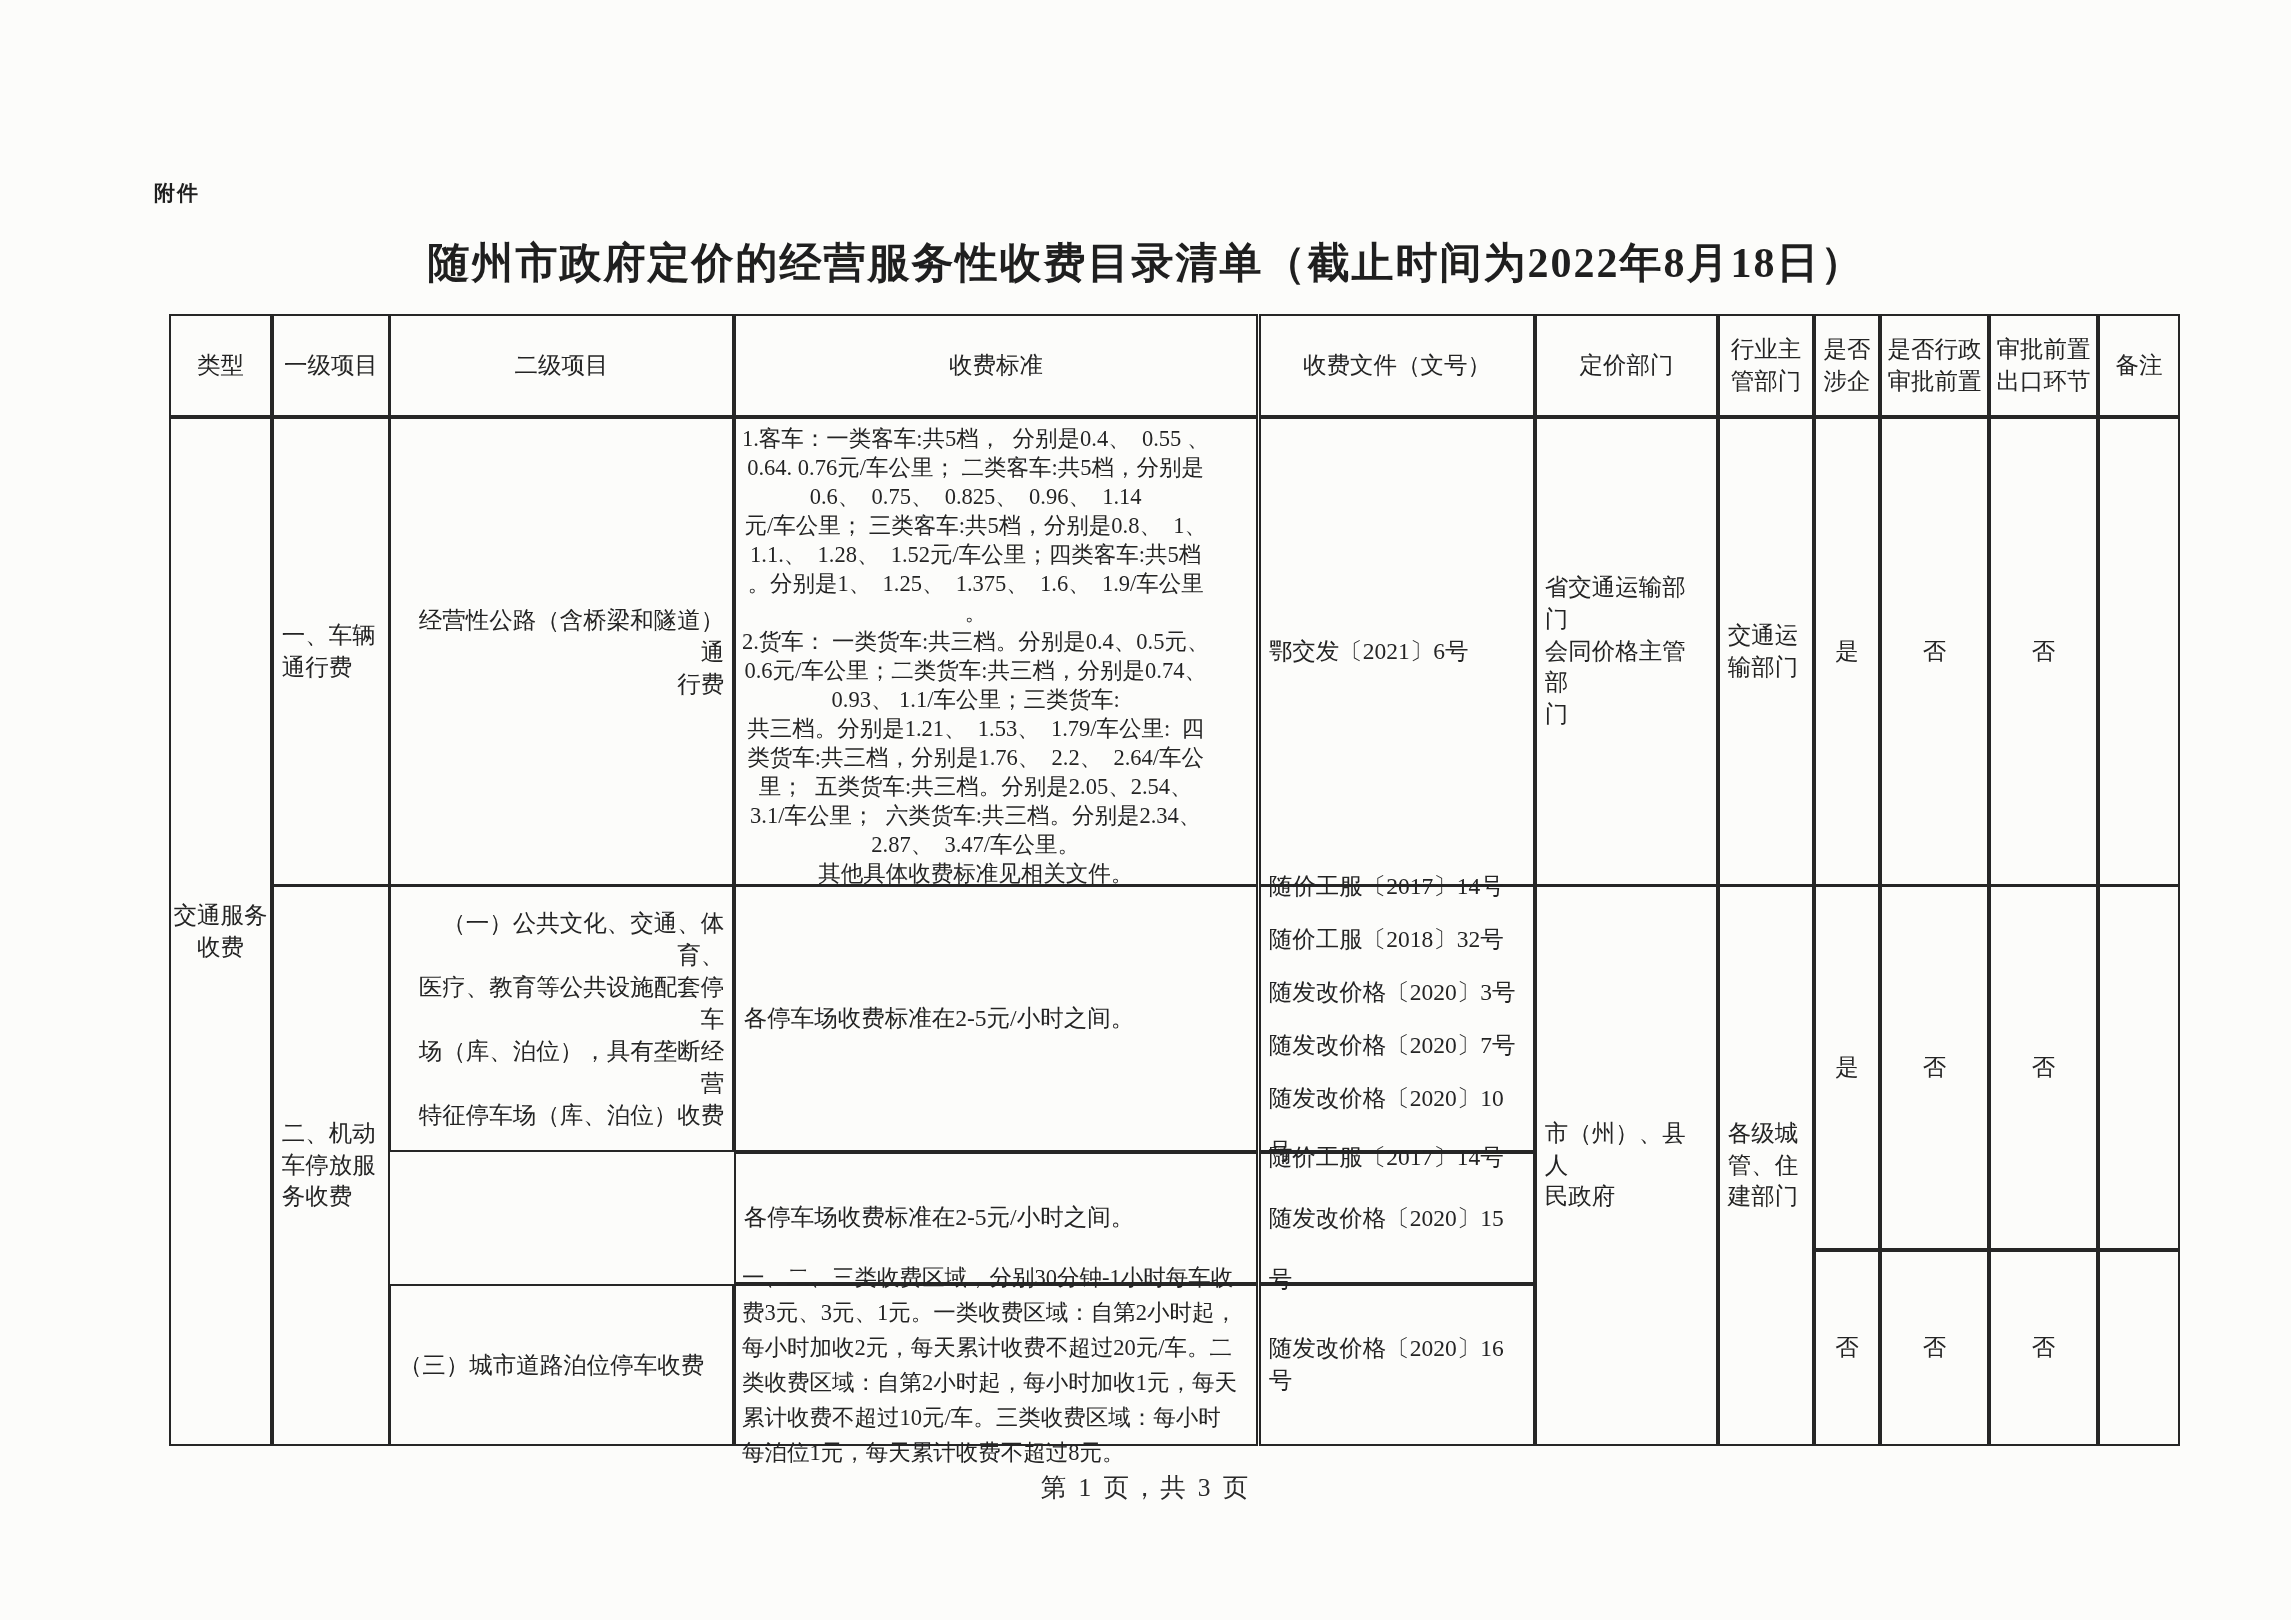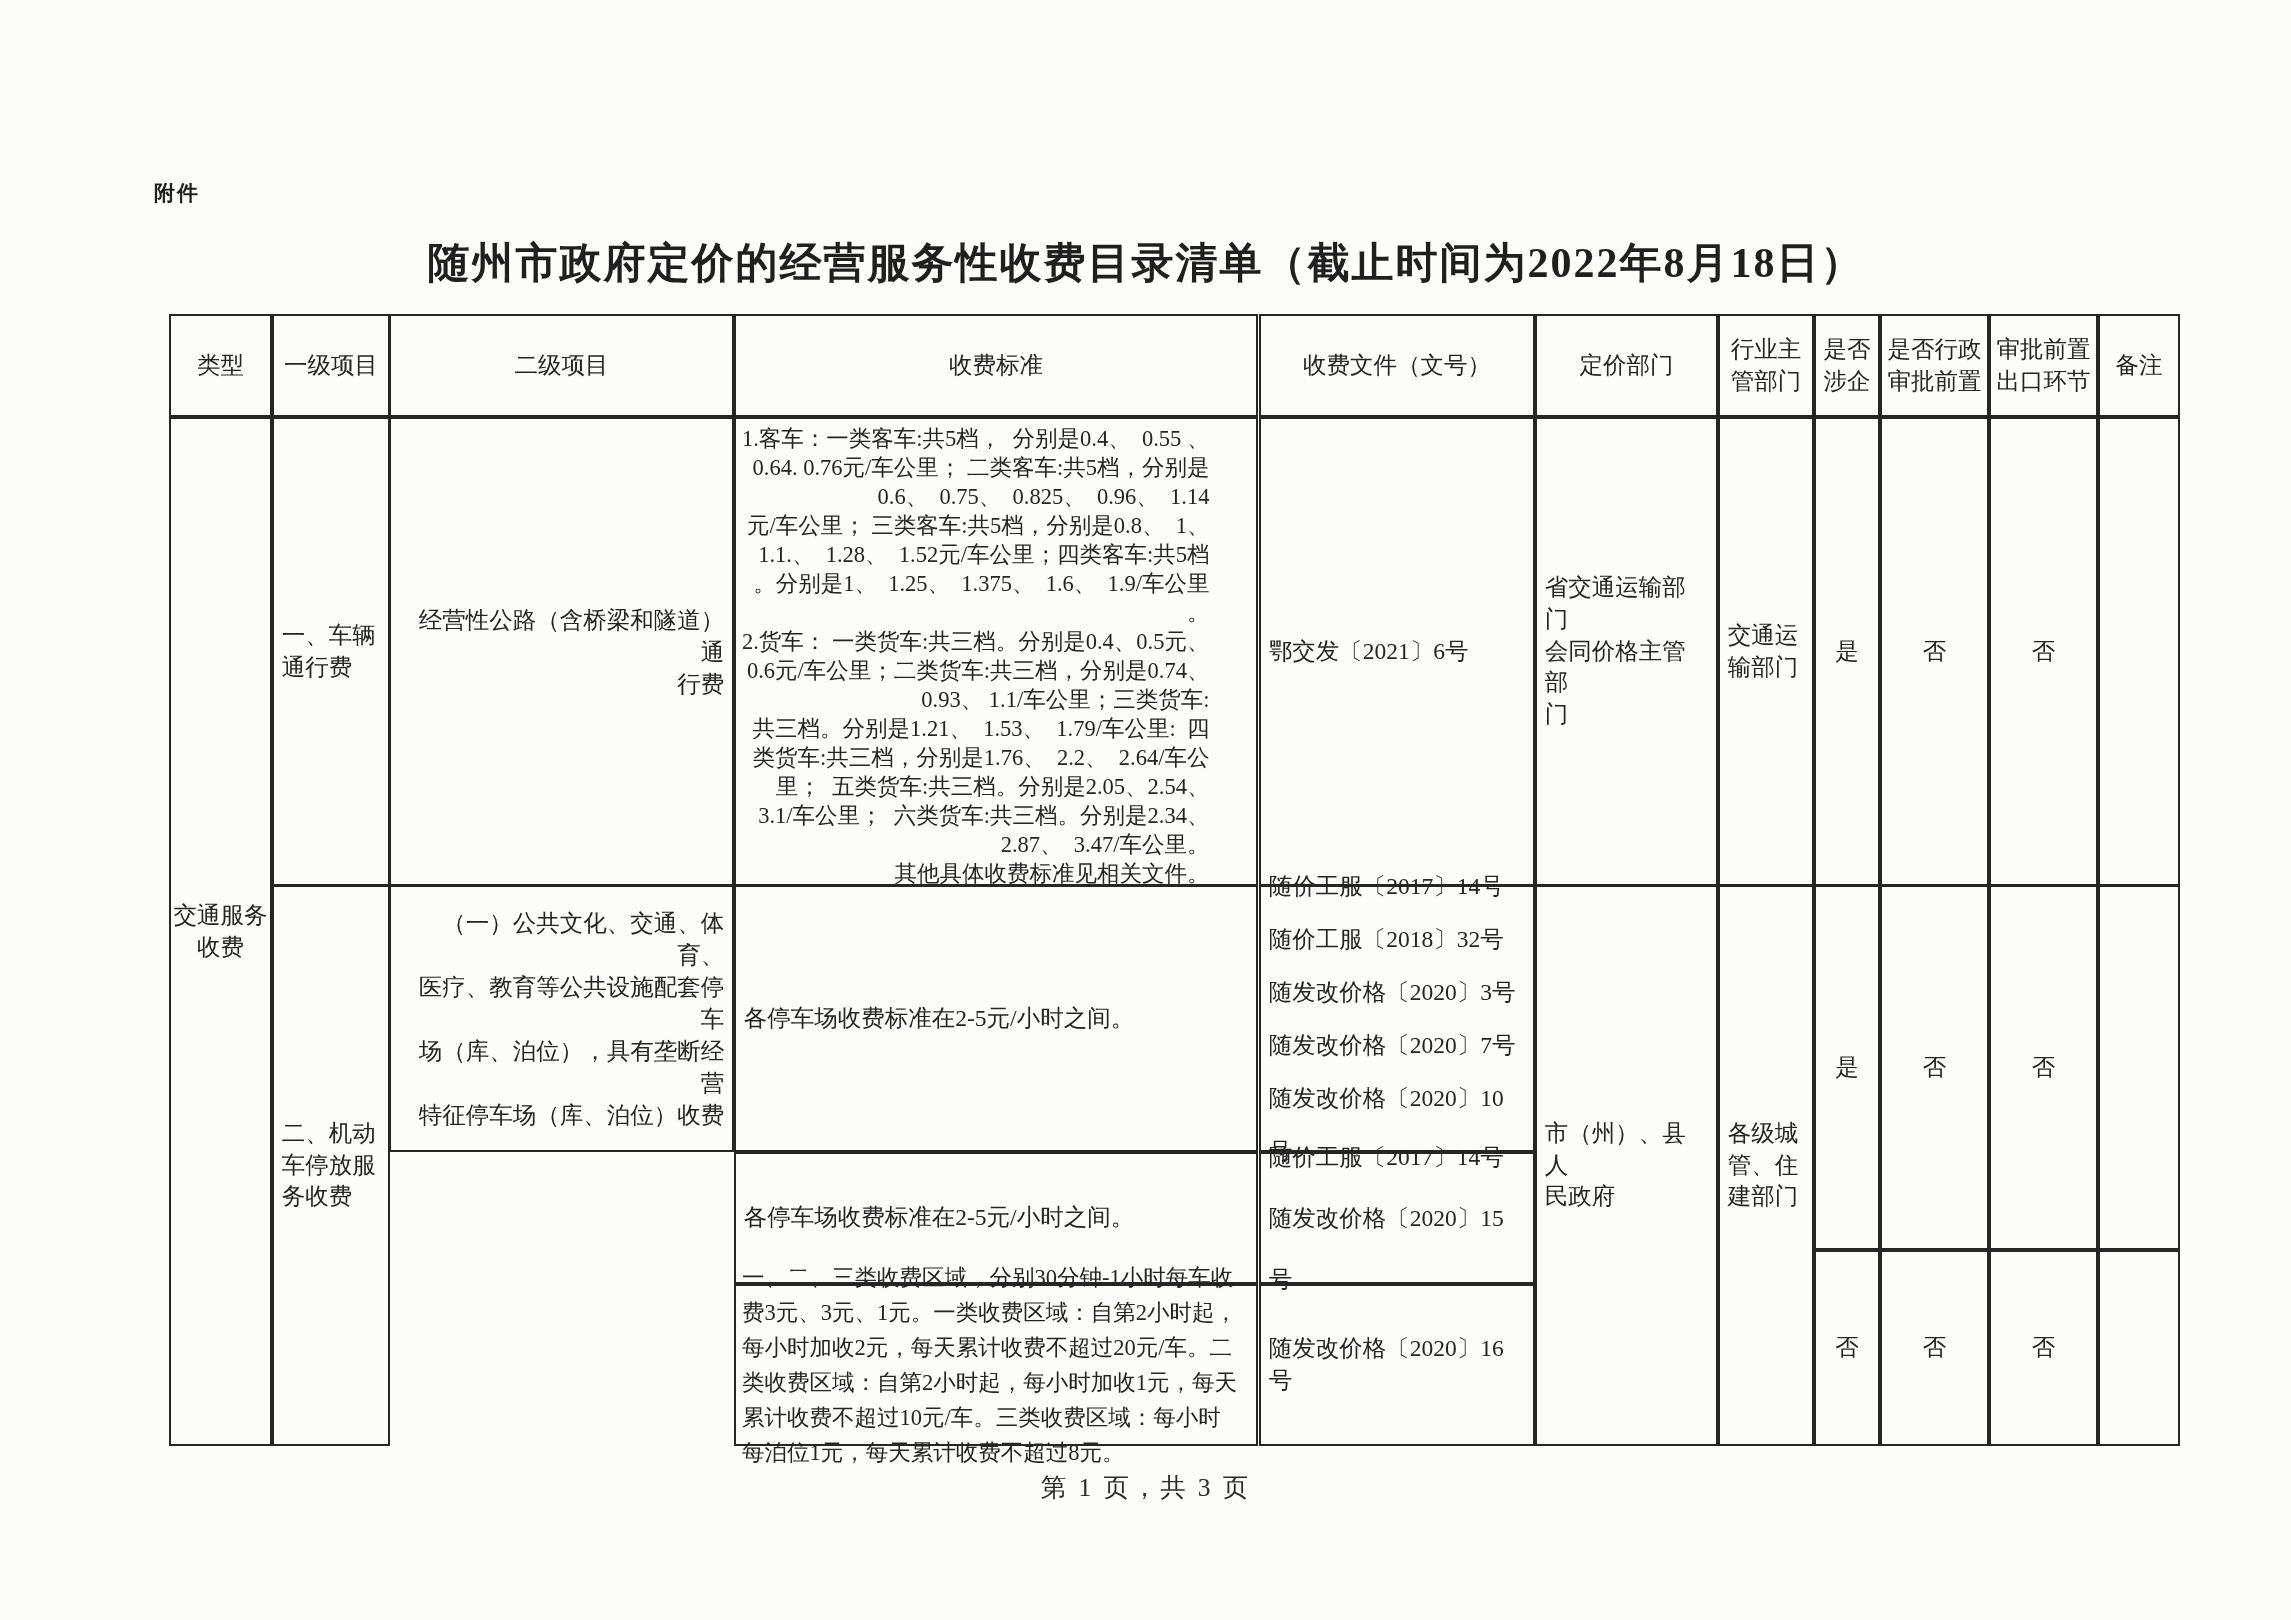--- a/index.html
+++ b/index.html
@@ -31,21 +31,21 @@
     position: absolute;
     border: 2px solid #262626;
     display: flex;
     white-space: pre-wrap;
     font-size: 23.5px;
     line-height: 1.35;
     color: #242424;
   }
   .c-center { align-items: center; justify-content: center; text-align: center; }
   .c-left   { align-items: center; justify-content: flex-start; text-align: left; padding: 3.9px 7.8px; }
-  .c-topleft{ align-items: flex-start; justify-content: flex-start; text-align: right; padding: 4.9px 5.9px; }
+  .c-topleft{ align-items: flex-start; justify-content: flex-start; text-align: center; padding: 4.9px 5.9px; }
   .hdr { font-size: 23.5px; }
   .std-big { font-size: 22.5px; line-height: 29px; }
   .lvl2 { line-height: 32px; text-align: right; }
   .docs54 { line-height: 53px; }
   .docs62 { line-height: 61px; }
   .r4std { font-size: 22.5px; line-height: 35px; padding: 2px 5.9px; }
   .page-footer {
     position: absolute;
     left: 0; top: 1470px; width: 2292px;
     text-align: center;
@@ -86,20 +86,21 @@
   <div class="cell c-left" style="left:272px;top:885px;width:118px;height:561px">二、机动
 车停放服
 务收费</div>
 
   <div class="cell c-left lvl2" style="left:389px;top:417px;width:345px;height:469px">经营性公路（含桥梁和隧道）通
 行费</div>
   <div class="cell c-left lvl2" style="left:389px;top:885px;width:345px;height:267px">（一）公共文化、交通、体育、
 医疗、教育等公共设施配套停车
 场（库、泊位），具有垄断经营
 特征停车场（库、泊位）收费</div>
+  <div class="cell c-left lvl2" style="left:389px;top:1284px;width:345px;height:162px">（三）城市道路泊位停车收费</div>
 
   <div class="cell c-topleft std-big" style="left:734px;top:417px;width:524px;height:469px">1.客车：一类客车:共5档，  分别是0.4、  0.55 、
 0.64. 0.76元/车公里； 二类客车:共5档，分别是
 0.6、  0.75、  0.825、  0.96、  1.14
 元/车公里； 三类客车:共5档，分别是0.8、  1、
 1.1.、  1.28、  1.52元/车公里；四类客车:共5档
 。分别是1、  1.25、  1.375、  1.6、  1.9/车公里
 。
 2.货车： 一类货车:共三档。分别是0.4、0.5元、
 0.6元/车公里；二类货车:共三档，分别是0.74、

